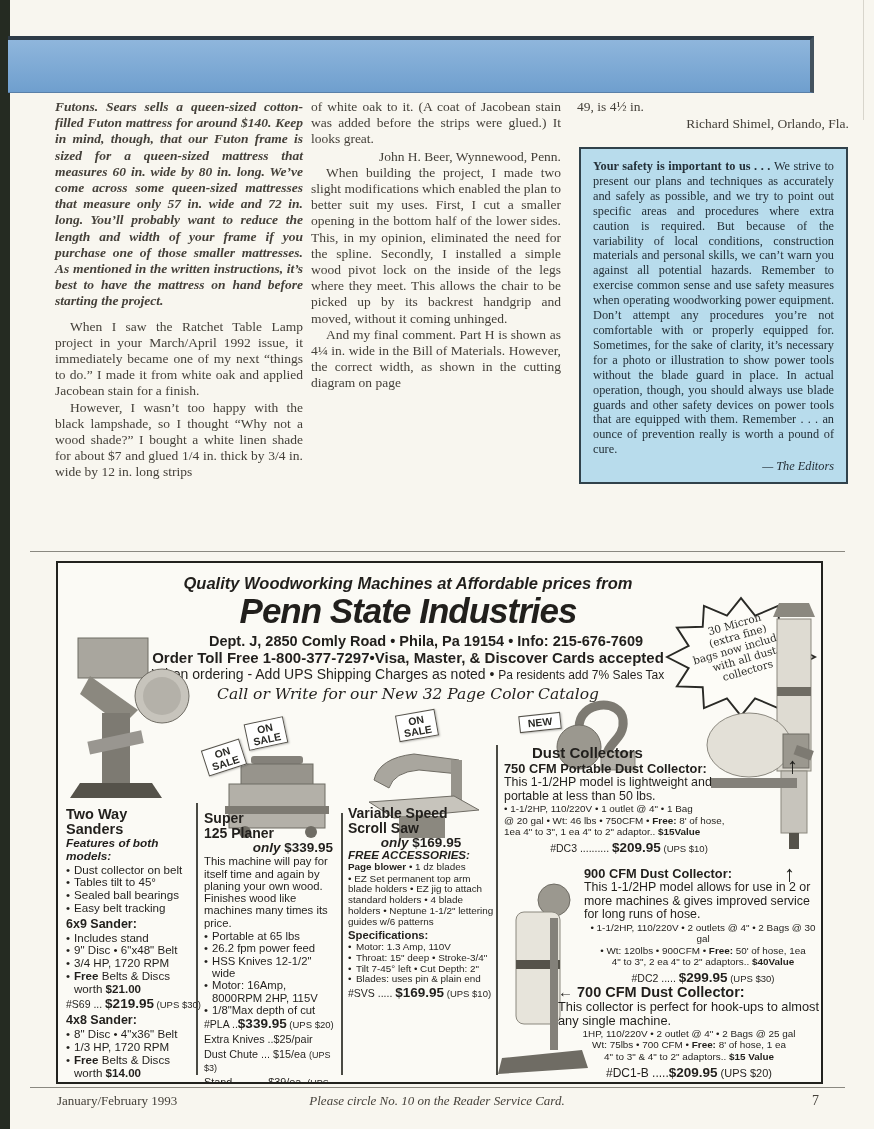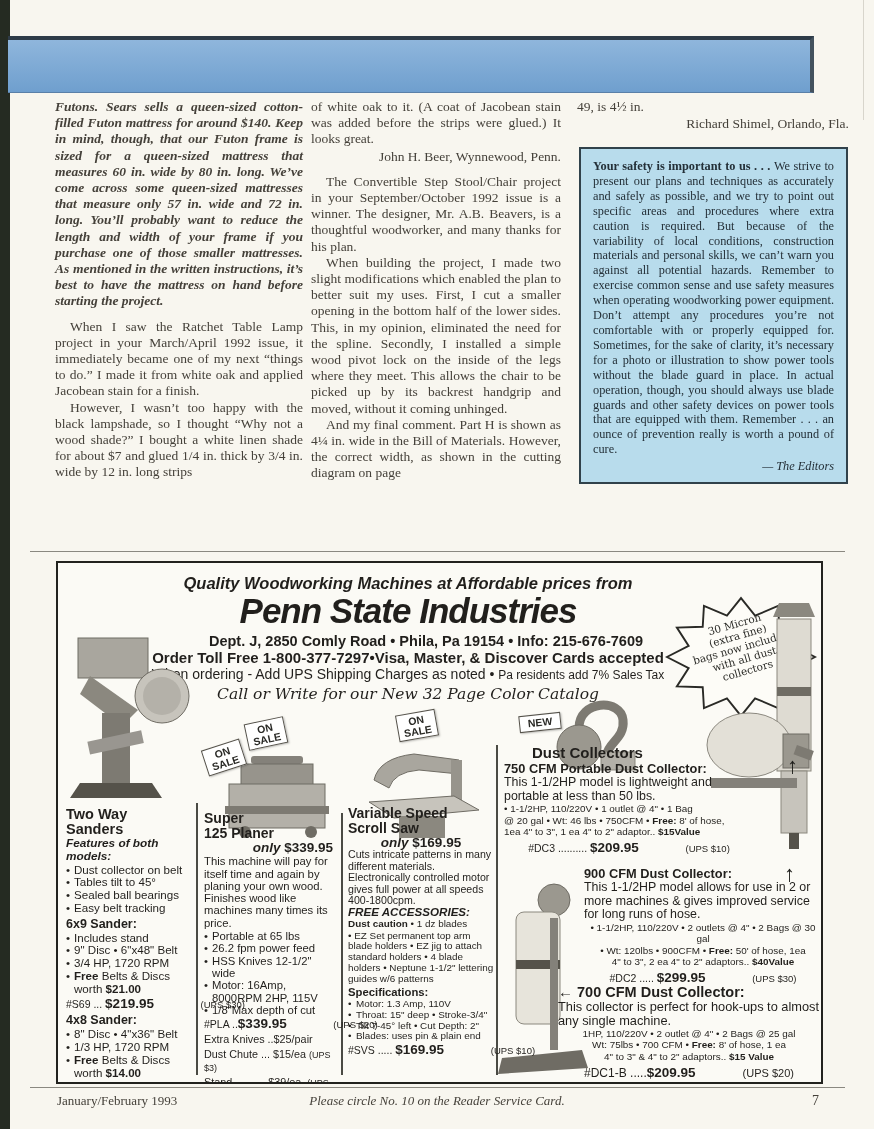--- a/index.html
+++ b/index.html
@@ -49,21 +49,21 @@
   .adcol{position:absolute;}
   .adcol .ttl{font-weight:700;font-size:14px;line-height:15px;}
   .bi{font-weight:700;font-style:italic;}
   ul.bl{list-style:none;margin:1px 0 0 0;padding:0;}
   ul.bl li{position:relative;padding-left:8px;}
   ul.bl li::before{content:"•";position:absolute;left:0;top:0;}
   .sub{font-weight:700;font-size:12.5px;margin-top:3px;}
   .priceline{margin-top:2px;white-space:nowrap;}
   .sku{font-size:10.5px;}
   .pr{font-weight:700;font-size:13.5px;}
-  .ups{font-size:9.5px;padding-left:44px;}
+  .ups{font-size:9.5px;}
   #sanders{left:8px;top:244px;width:127px;font-size:11.6px;line-height:12.8px;}
   #sanders .ttl{font-size:14.5px;line-height:15px;}
   #sanders .feat{font-size:11.8px;}
   #planer{left:146px;top:248px;width:133px;font-size:11.3px;line-height:12.3px;}
   #planer .only-line{font-size:13.5px;text-align:right;margin:1px 4px 1px 0;}
   #saw{left:290px;top:243px;width:146px;font-size:10.6px;line-height:11.4px;}
   #saw .only-line{font-size:13.5px;text-align:center;margin:1px 0;}
   #saw .fine{font-size:9.9px;line-height:10.8px;margin-top:1px;}
   #saw ul.bl{font-size:9.9px;line-height:10.8px;}
   .only{font-weight:700;font-style:italic;}
@@ -100,21 +100,20 @@
 
   <div class="lcol" style="left:55px;width:248px;">
     <p class="ital">Futons. Sears sells a queen-sized cotton-filled Futon mattress for around $140. Keep in mind, though, that our Futon frame is sized for a queen-sized mattress that measures 60 in. wide by 80 in. long. We’ve come across some queen-sized mattresses that measure only 57 in. wide and 72 in. long. You’ll probably want to reduce the length and width of your frame if you purchase one of those smaller mattresses. As mentioned in the written instructions, it’s best to have the mattress on hand before starting the project.</p>
     <p class="ind gap">When I saw the Ratchet Table Lamp project in your March/April 1992 issue, it immediately became one of my next “things to do.” I made it from white oak and applied Jacobean stain for a finish.</p>
     <p class="ind">However, I wasn’t too happy with the black lampshade, so I thought “Why not a wood shade?” I bought a white linen shade for about $7 and glued 1/4 in. thick by 3/4 in. wide by 12 in. long strips</p>
   </div>
 
   <div class="lcol" style="left:311px;width:250px;">
     <p>of white oak to it. (A coat of Jacobean stain was added before the strips were glued.) It looks great.</p>
     <p class="sig">John H. Beer, Wynnewood, Penn.</p>
-    <p class="ind gap">The Convertible Step Stool/Chair project in your September/October 1992 issue is a winner. The designer, Mr. A.B. Beavers, is a thoughtful woodworker, and many thanks for his plan.</p>
     <p class="ind">When building the project, I made two slight modifications which enabled the plan to better suit my uses. First, I cut a smaller opening in the bottom half of the lower sides. This, in my opinion, eliminated the need for the spline. Secondly, I installed a simple wood pivot lock on the inside of the legs where they meet. This allows the chair to be picked up by its backrest handgrip and moved, without it coming unhinged.</p>
     <p class="ind">And my final comment. Part H is shown as 4¼ in. wide in the Bill of Materials. However, the correct width, as shown in the cutting diagram on page</p>
   </div>
 
   <div class="lcol" style="left:577px;width:272px;">
     <p>49, is 4½ in.</p>
     <p class="sig">Richard Shimel, Orlando, Fla.</p>
   </div>
 
   <div class="safety">
@@ -250,23 +249,22 @@
       </ul>
       <div class="priceline"><span class="sku">#PLA ..</span><span class="pr">$339.95</span><span class="ups"> (UPS $20)</span></div>
       <div class="xline">Extra Knives ..$25/pair</div>
       <div class="xline"><span>Dust Chute ... $15/ea </span><span class="xups">(UPS $3)</span></div>
       <div class="xline"><span>Stand .......... $39/ea. </span><span class="xups">(UPS $6)</span></div>
     </div>
 
     <div class="adcol" id="saw">
       <div class="ttl" style="text-align:left;"><span>Variable Speed</span><br><span>Scroll Saw</span></div>
       <div class="only-line"><span class="only">only </span><span class="ptop">$169.95</span></div>
-      <div>Cuts intricate patterns in many different materials. Electronically controlled motor gives full power at all speeds 400-1800cpm.</div>
       <div class="bi" style="font-size:11.6px;">FREE ACCESSORIES:</div>
-      <div class="fine"><b>Dust caution</b><span> • 1 dz blades</span></div>
+      <div class="fine"><b>Page blower</b><span> • 1 dz blades</span></div>
       <div class="fine">• EZ Set permanent top arm blade holders • EZ jig to attach standard holders • 4 blade holders • Neptune 1-1/2" lettering guides w/6 patterns</div>
       <div style="font-weight:700;font-size:11.3px;margin-top:2px;">Specifications:</div>
       <ul class="bl">
         <li>Motor: 1.3 Amp, 110V</li>
         <li>Throat: 15" deep • Stroke-3/4"</li>
         <li>Tilt 7-45° left • Cut Depth: 2"</li>
         <li>Blades: uses pin &amp; plain end</li>
       </ul>
       <div class="priceline"><span class="sku">#SVS ..... </span><span class="pr">$169.95</span><span class="ups"> (UPS $10)</span></div>
     </div>

